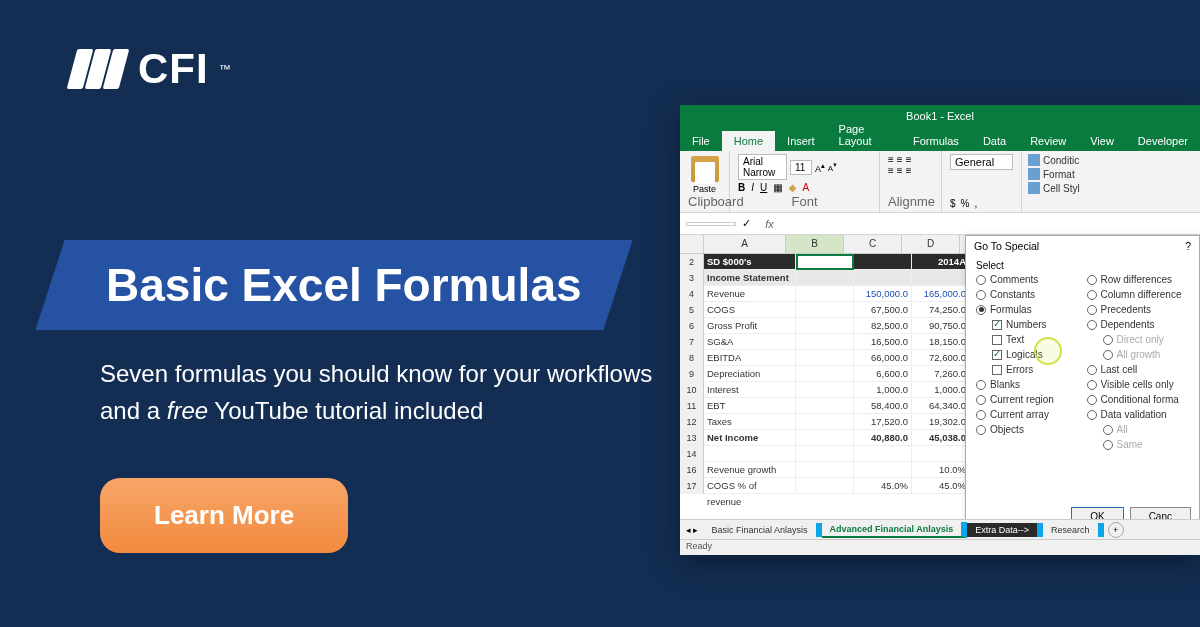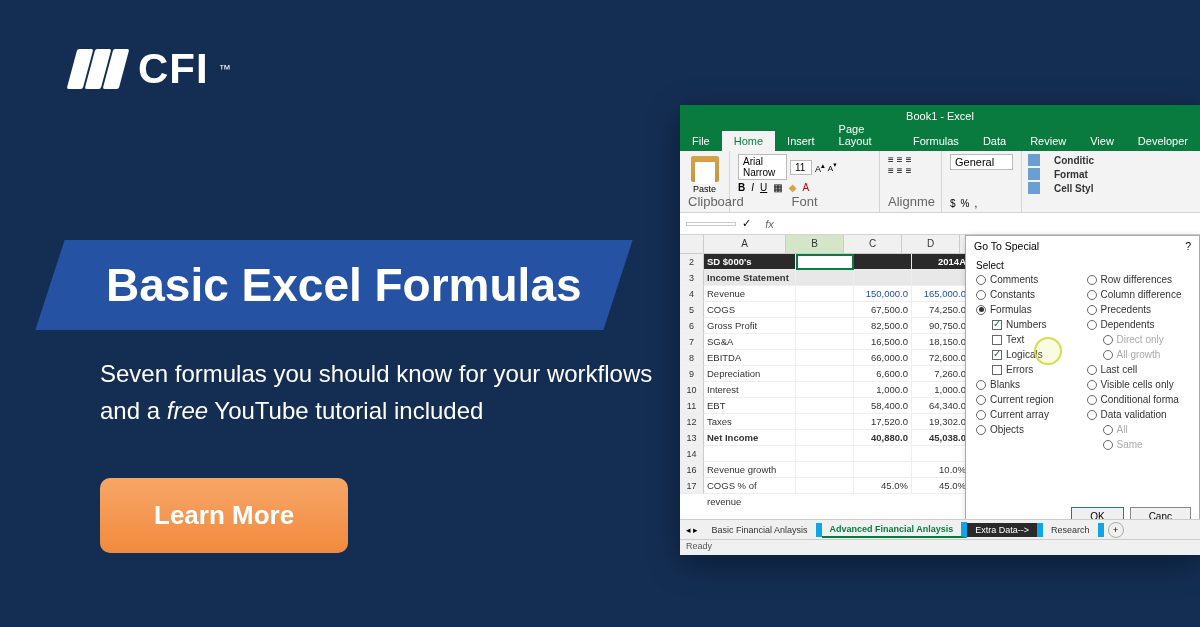--- a/index.html
+++ b/index.html
@@ -6,36 +6,36 @@
 body{width:1200px;height:627px;background:#142e53;font-family:-apple-system,BlinkMacSystemFont,'Segoe UI',Arial,sans-serif;position:relative;overflow:hidden;}
 .logo{position:absolute;top:45px;left:72px;display:flex;align-items:center;gap:8px;}
 .logo-bars{display:flex;gap:2px;transform:skewX(-15deg);}
 .logo-bars span{width:16px;height:40px;background:#fff;border-radius:2px;}
 .logo-text{color:#fff;font-size:42px;font-weight:700;letter-spacing:1px;margin-left:6px;}
 .logo-tm{color:#fff;font-size:12px;vertical-align:top;margin-left:2px;}
 .title-banner{position:absolute;top:240px;left:50px;background:#2652a3;padding:18px 36px 18px 56px;transform:skewX(-18deg);transform-origin:left;}
 .title-banner h1{color:#fff;font-size:46px;font-weight:700;transform:skewX(18deg);white-space:nowrap;}
 .subtitle{position:absolute;top:355px;left:100px;color:#fff;font-size:24px;line-height:1.55;max-width:560px;font-weight:400;}
 .subtitle em{font-style:italic;}
-.learn-btn{position:absolute;top:478px;left:100px;background:linear-gradient(180deg,#f7a668,#f28a3e);color:#fff;font-size:26px;font-weight:600;padding:22px 54px;border:none;border-radius:10px;cursor:pointer;}
+.learn-btn{position:absolute;top:478px;left:100px;background:linear-gradient(180deg,#f7a668,#f28a3e);color:#fff;font-size:26px;font-weight:600;padding:22px 54px;border:none;border-radius:20px;cursor:pointer;}
 .excel-window{position:absolute;top:105px;right:0;width:520px;height:450px;background:#fff;box-shadow:0 8px 30px rgba(0,0,0,.4);font-family:'Segoe UI',Arial,sans-serif;font-size:11px;overflow:hidden;}
 .excel-titlebar{background:#0a7b3e;height:22px;color:#fff;text-align:center;line-height:22px;font-size:11px;}
 .excel-ribbon-tabs{background:#0a7b3e;display:flex;height:24px;align-items:flex-end;}
 .excel-ribbon-tabs .tab{padding:4px 12px;color:#fff;font-size:11px;cursor:pointer;}
 .excel-ribbon-tabs .tab.active{background:#f3f3f3;color:#0a7b3e;}
 .excel-ribbon{background:#f3f3f3;height:62px;border-bottom:1px solid #d4d4d4;display:flex;}
 .ribbon-group{border-right:1px solid #d4d4d4;padding:3px 8px;display:flex;flex-direction:column;justify-content:space-between;}
 .ribbon-group .label{font-size:13px;color:#666;text-align:center;margin-top:auto;}
 .paste-icon{width:28px;height:32px;background:linear-gradient(#d4a34a,#c8963a);border-radius:2px;margin:2px auto;position:relative;}
 .paste-icon::after{content:'';position:absolute;top:6px;left:4px;width:20px;height:22px;background:#fff;border-radius:1px;}
 .font-controls{display:flex;flex-direction:column;gap:2px;font-size:10px;}
 .font-row{display:flex;gap:3px;align-items:center;}
 .font-box{border:1px solid #bbb;padding:1px 4px;background:#fff;}
 .right-ribbon{display:flex;flex-direction:column;gap:2px;font-size:10px;padding:3px 6px;}
-.right-ribbon .itm{display:flex;align-items:center;gap:14px;color:#333;font-weight:bold;}
+.right-ribbon .itm{display:flex;align-items:center;gap:3px;color:#333;}
 .icon-sq{width:12px;height:12px;background:#6a9fd4;display:inline-block;}
 .formula-bar{height:22px;border-bottom:1px solid #d4d4d4;display:flex;align-items:center;padding:0 6px;background:#fff;}
 .formula-bar .cell-ref{width:50px;border:1px solid #ccc;padding:1px 4px;font-size:10px;}
 .formula-bar .fx{font-style:italic;color:#666;margin:0 8px;font-size:11px;}
 .col-headers{display:flex;background:#f0f0f0;border-bottom:1px solid #ccc;}
 .col-headers .rh{width:24px;height:18px;border-right:1px solid #ccc;}
 .col-headers .ch{width:58px;height:18px;text-align:center;font-size:10px;line-height:18px;border-right:1px solid #ccc;color:#333;}
 .col-headers .ch.sel{background:#d4e6c7;}
 .data-area{background:#fff;}
 .data-row{display:flex;height:16px;}

